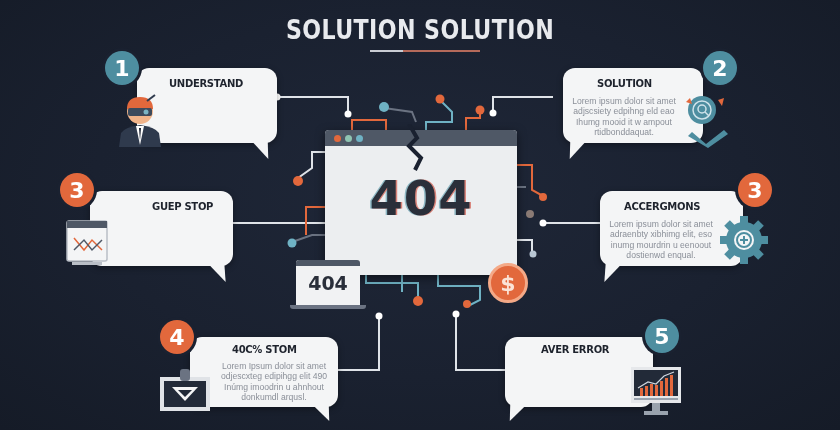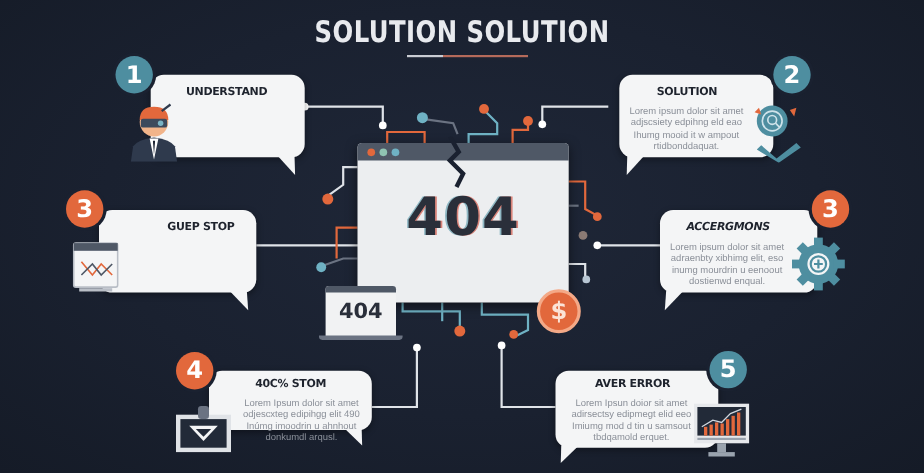--- a/index.html
+++ b/index.html
@@ -200,21 +200,21 @@
 <svg style="position:absolute;left:66px;top:220px" width="42" height="46">
   <rect x="1" y="1" width="40" height="40" rx="2" fill="#f4f5f6" stroke="#b9bec6" stroke-width="1.5"></rect>
   <rect x="1" y="1" width="40" height="7" fill="#4f5866"></rect>
   <polyline points="8,18 18,30 26,20 36,30" fill="none" stroke="#e2683c" stroke-width="1.5"></polyline>
   <polyline points="8,30 18,20 26,30 36,20" fill="none" stroke="#4f5866" stroke-width="1.5"></polyline>
   <rect x="6" y="42" width="30" height="3" fill="#b9bec6"></rect>
 </svg>
 
 <div class="card" style="left:600px;top:191px;width:143px;height:75px;">
   <div class="tail" style="left:2px;bottom:-16px;border-left:6px solid transparent;border-right:10px solid transparent;border-top:18px solid #f4f5f6;transform:skewX(-22deg);"></div>
-  <h3 style="left:24px;top:10px;font-style:italic;">ACCERGMONS</h3>
+  <h3 style="left:24px;top:10px;">ACCERGMONS</h3>
   <p style="left:2px;top:28px;width:118px;">Lorem ipsum dolor sit amet
 adraenbty xibhimg elit, eso
 inumg mourdrin u eenoout
 dostienwd enqual.</p>
 </div>
 <div class="badge orange" style="left:738px;top:173px;">3</div>
 <svg style="position:absolute;left:718px;top:214px" width="52" height="52">
   <g fill="#4e8ea0">
     <circle cx="26" cy="26" r="18"></circle>
     <rect x="22" y="2" width="8" height="10"></rect>
@@ -225,44 +225,40 @@
     <rect x="22" y="40" width="8" height="10" transform="rotate(45 26 26)"></rect>
     <rect x="2" y="22" width="10" height="8" transform="rotate(45 26 26)"></rect>
     <rect x="40" y="22" width="10" height="8" transform="rotate(45 26 26)"></rect>
   </g>
   <circle cx="26" cy="26" r="10" fill="#f4f5f6"></circle>
   <circle cx="26" cy="26" r="7" fill="none" stroke="#4e8ea0" stroke-width="2"></circle>
   <line x1="26" y1="22" x2="26" y2="30" stroke="#4e8ea0" stroke-width="2"></line>
   <line x1="22" y1="26" x2="30" y2="26" stroke="#4e8ea0" stroke-width="2"></line>
 </svg>
 
-<div class="card" style="left:190px;top:337px;width:148px;height:54px;">
+<div class="card" style="left:190px;top:337px;width:148px;height:70px;">
   <div class="tail" style="left:126px;bottom:-14px;border-left:10px solid transparent;border-right:6px solid transparent;border-top:16px solid #f4f5f6;transform:skewX(22deg);"></div>
   <h3 style="left:42px;top:7px;">40C% STOM</h3>
   <p style="left:22px;top:24px;width:124px;">Lorem Ipsum dolor sit amet
 odjescxteg edipihgg elit 490
 Inúmg imoodrin u ahnhout
 donkumdl arqusl.</p>
 </div>
 <div class="badge orange" style="left:160px;top:320px;">4</div>
 <svg style="position:absolute;left:158px;top:367px" width="54" height="48">
   <rect x="2" y="10" width="50" height="34" fill="#e0e3e7"></rect>
   <rect x="6" y="14" width="42" height="26" fill="#222a38"></rect>
   <rect x="22" y="2" width="10" height="12" rx="3" fill="#6b7382"></rect>
   <polygon points="14,20 40,20 27,34" fill="#f4f5f6"></polygon>
   <polygon points="20,23 34,23 27,30" fill="#222a38"></polygon>
 </svg>
 
 <div class="card" style="left:505px;top:337px;width:148px;height:70px;">
   <div class="tail" style="left:2px;bottom:-14px;border-left:6px solid transparent;border-right:10px solid transparent;border-top:16px solid #f4f5f6;transform:skewX(-22deg);"></div>
   <h3 style="left:36px;top:7px;">AVER ERROR</h3>
-  <p style="left:4px;top:24px;width:130px;">Lorem Ipsun doior sit amet
-adirsectsy edipmegt elid eeo
-Imiumg mod d tin u samsout
-tbdqamold erquet.</p>
 </div>
 <div class="badge teal" style="left:645px;top:319px;">5</div>
 <svg style="position:absolute;left:630px;top:366px" width="52" height="52">
   <rect x="1" y="1" width="50" height="36" fill="#e6e8eb"></rect>
   <rect x="4" y="4" width="44" height="26" fill="#222a38"></rect>
   <g fill="#e2683c">
     <rect x="10" y="22" width="3" height="8"></rect>
     <rect x="15" y="20" width="3" height="10"></rect>
     <rect x="20" y="18" width="3" height="12"></rect>
     <rect x="25" y="19" width="3" height="11"></rect>

